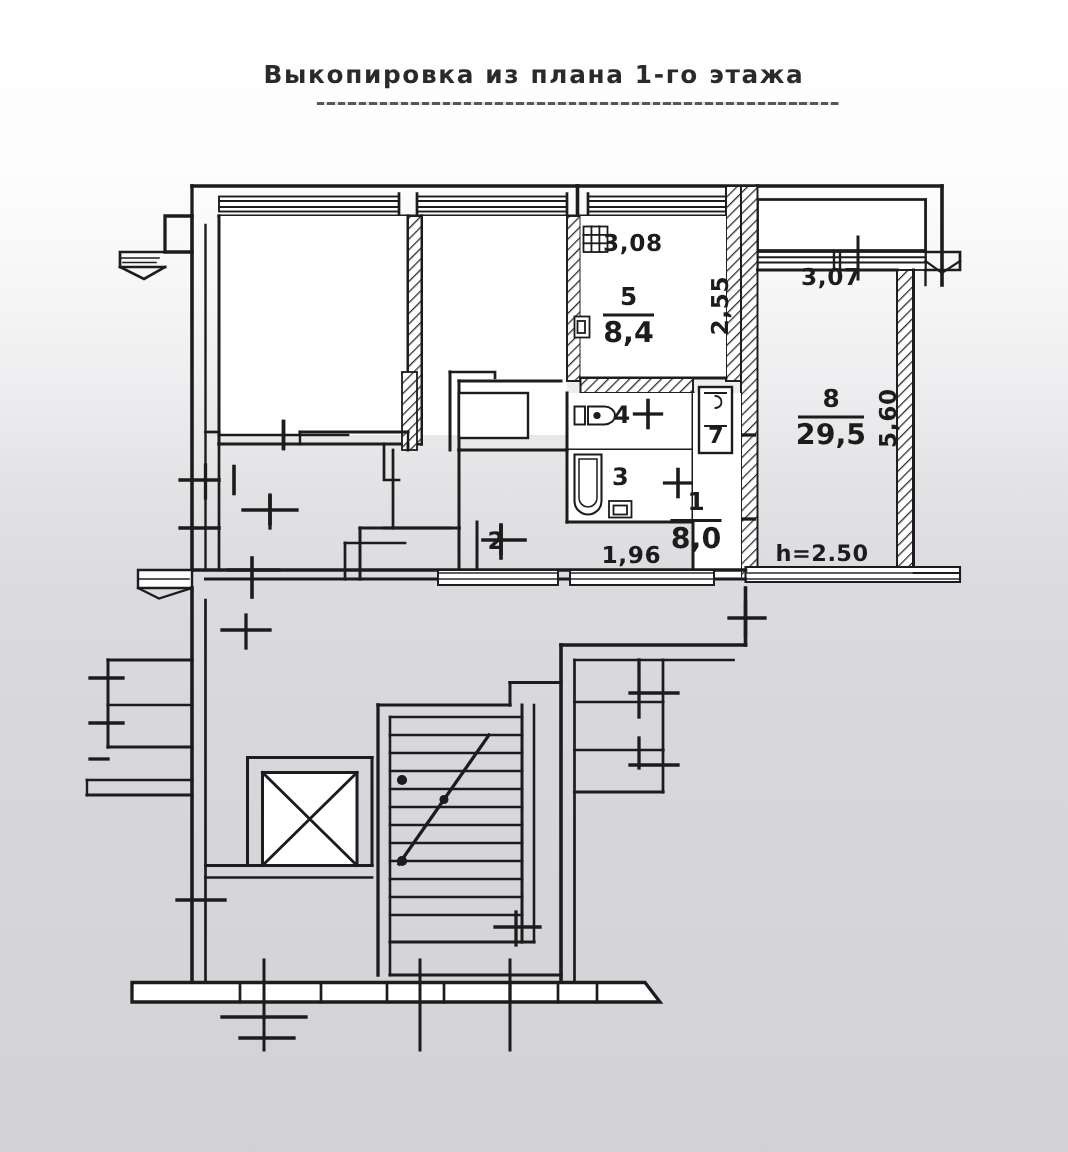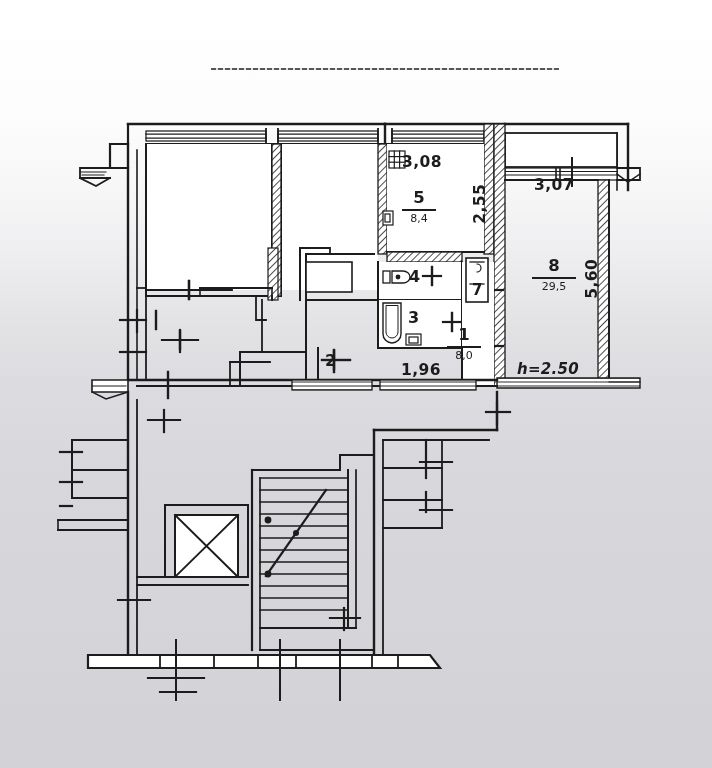--- a/index.html
+++ b/index.html
@@ -75,21 +75,21 @@
     color: #1c1c1c;
     white-space: nowrap;
     line-height: 1;
     user-select: none;
   }
   .dim       { font-size: 15.5px; font-weight: 700; letter-spacing: .4px; }
   .dim-v     { font-size: 15.5px; font-weight: 700; letter-spacing: .4px;
                transform-origin: 50% 50%; transform: rotate(-90deg); }
   .roomnum   { font-size: 16px;  font-weight: 700; }
   .roomnum-s { font-size: 15px;  font-weight: 700; }
-  .height    { font-size: 15px;  font-weight: 700; letter-spacing: .3px; font-style: italic; }
+  .height    { font-size: 15px;  font-weight: 700; letter-spacing: .3px; }
 
   
   .roomfrac {
     position: absolute;
     font-family: "DejaVu Sans", sans-serif;
     color: #1c1c1c;
     text-align: center;
     line-height: 1;
     user-select: none;
   }
@@ -100,29 +100,32 @@
     padding-bottom: 2px;
   }
   .roomfrac .rf-bar {
     display: block;
     height: 2px;
     background: #1c1c1c;
     margin: 0 auto 2px auto;
   }
   .roomfrac .rf-area {
     display: block;
-    font-size: 11px;
-    font-weight: 400;
+    font-size: 19px;
+    font-weight: 700;
   }
 </style>
 </head>
 <body>
 
 <div id="page">
 
+  <div id="title-block">
+    <span id="plan-title">Выкопировка из плана 1-го этажа</span>
+  </div>
   <div id="title-rule"></div>
 
   <div id="drawing">
   <svg width="712" height="768" viewBox="0 0 712 768" xmlns="http://www.w3.org/2000/svg">
     <defs>
 
       <pattern id="hatchWall" width="5" height="5" patternUnits="userSpaceOnUse" patternTransform="rotate(45)">
         <rect width="5" height="5" fill="#ffffff"></rect>
         <line x1="0" y1="0" x2="0" y2="5" stroke="#2b2b2b" stroke-width="1.7"></line>
       </pattern>

